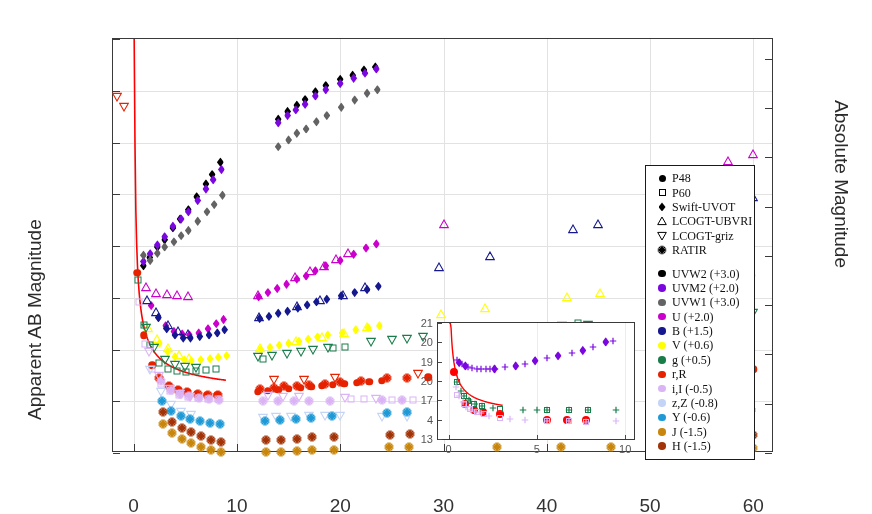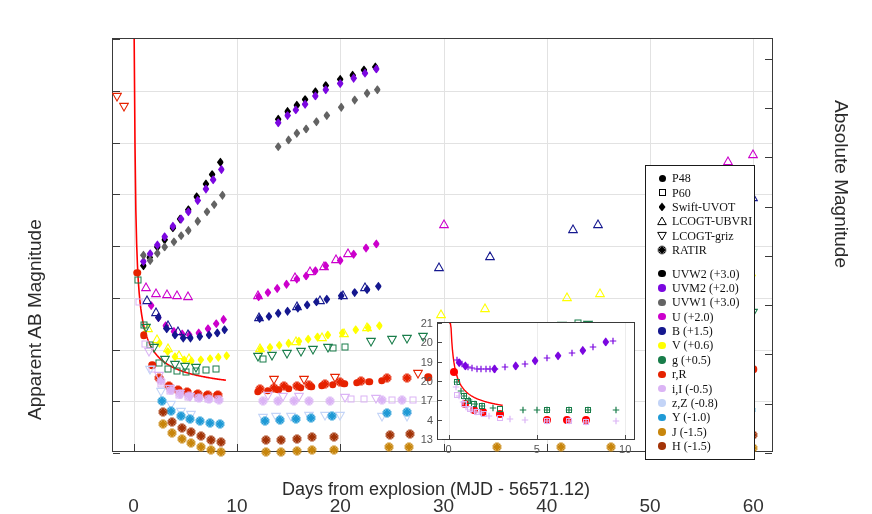--- a/index.html
+++ b/index.html
@@ -51,21 +51,20 @@
   .in-tb{position:absolute;bottom:0;width:1px;height:4px;background:#4a4a4a;}
   .in-gv{position:absolute;top:0;height:100%;width:1px;background:#ececec;}
 </style>
 </head>
 <body>
 
 <div id="root">
 
   <div class="axis-title-y left">Apparent AB Magnitude</div>
   <div class="axis-title-y right">Absolute Magnitude</div>
-  <div class="axis-title-x">Days from explosion (MJD - 56571.12)</div>
 
   <div class="axes" id="axes">
       <div class="tick-l" style="top: 414px;"></div>
       <div class="grid-h" style="top: 362.25px;"></div>
       <div class="tick-l" style="top: 362.25px;"></div>
       <div class="grid-h" style="top: 310.5px;"></div>
       <div class="tick-l" style="top: 310.5px;"></div>
       <div class="grid-h" style="top: 258.75px;"></div>
       <div class="tick-l" style="top: 258.75px;"></div>
       <div class="grid-h" style="top: 207px;"></div>
@@ -1524,21 +1523,21 @@
       <div class="leg-row">
         <div class="leg-sym">
           <span style="display:inline-block;width:7.5px;height:7.5px;border-radius:50%;background:#c3d4f7"></span>
         </div>
         <div class="leg-txt">z,Z (-0.8)</div>
       </div>
       <div class="leg-row">
         <div class="leg-sym">
           <span style="display:inline-block;width:7.5px;height:7.5px;border-radius:50%;background:#1f9ad6"></span>
         </div>
-        <div class="leg-txt">Y (-1.0)</div>
+        <div class="leg-txt">Y (-0.6)</div>
       </div>
       <div class="leg-row">
         <div class="leg-sym">
           <span style="display:inline-block;width:7.5px;height:7.5px;border-radius:50%;background:#c8860d"></span>
         </div>
         <div class="leg-txt">J (-1.5)</div>
       </div>
       <div class="leg-row">
         <div class="leg-sym">
           <span style="display:inline-block;width:7.5px;height:7.5px;border-radius:50%;background:#a33408"></span>

